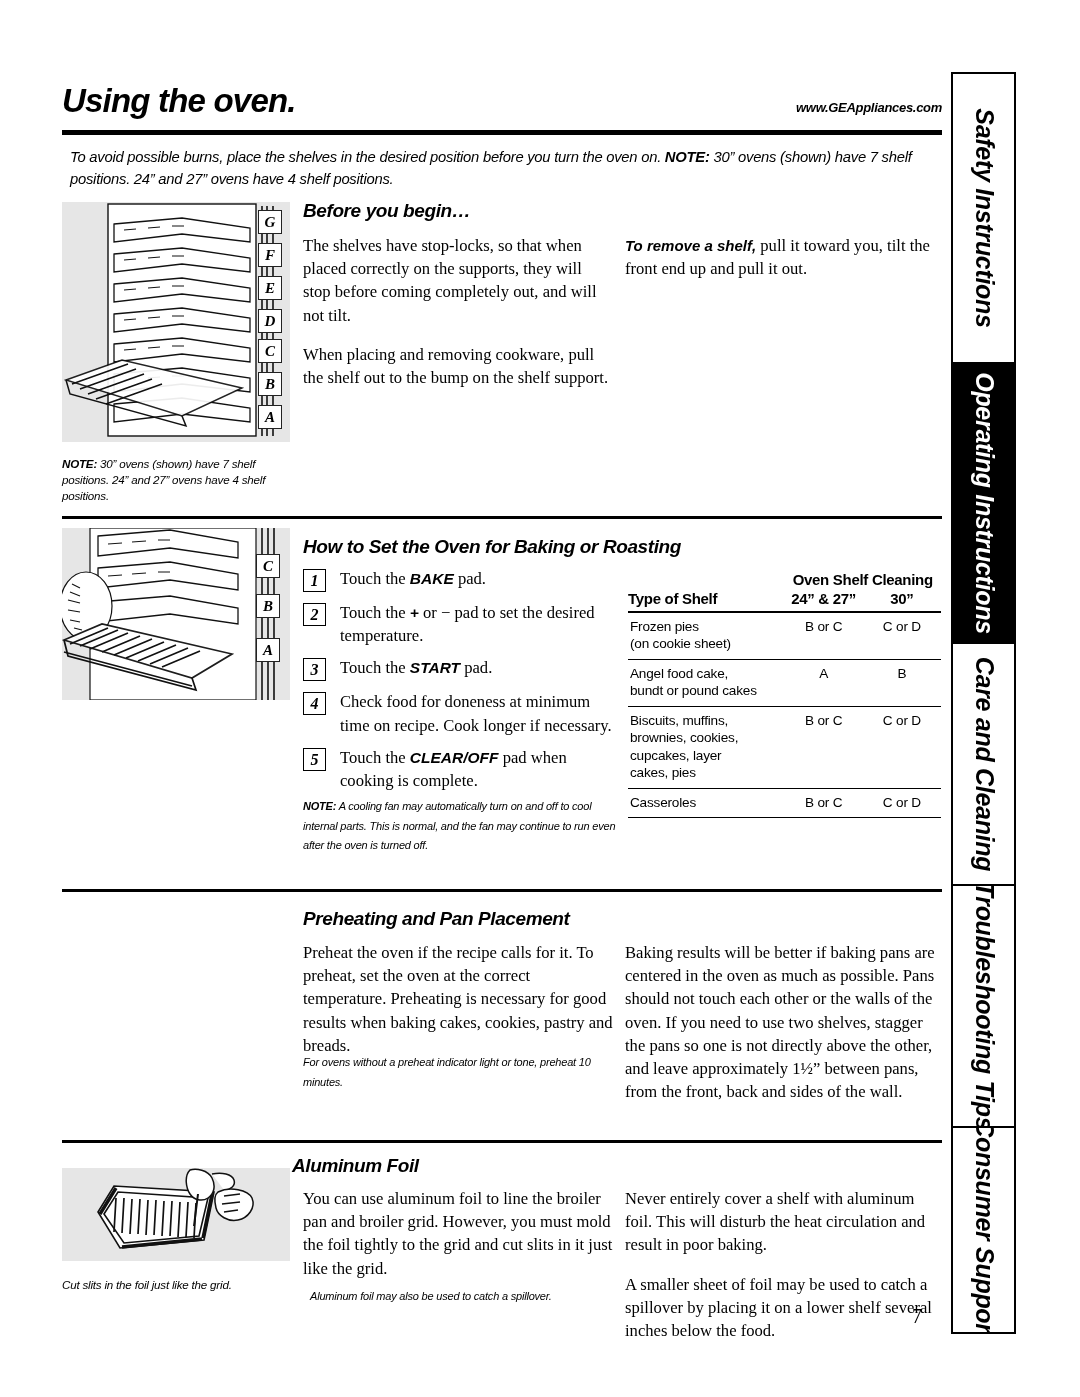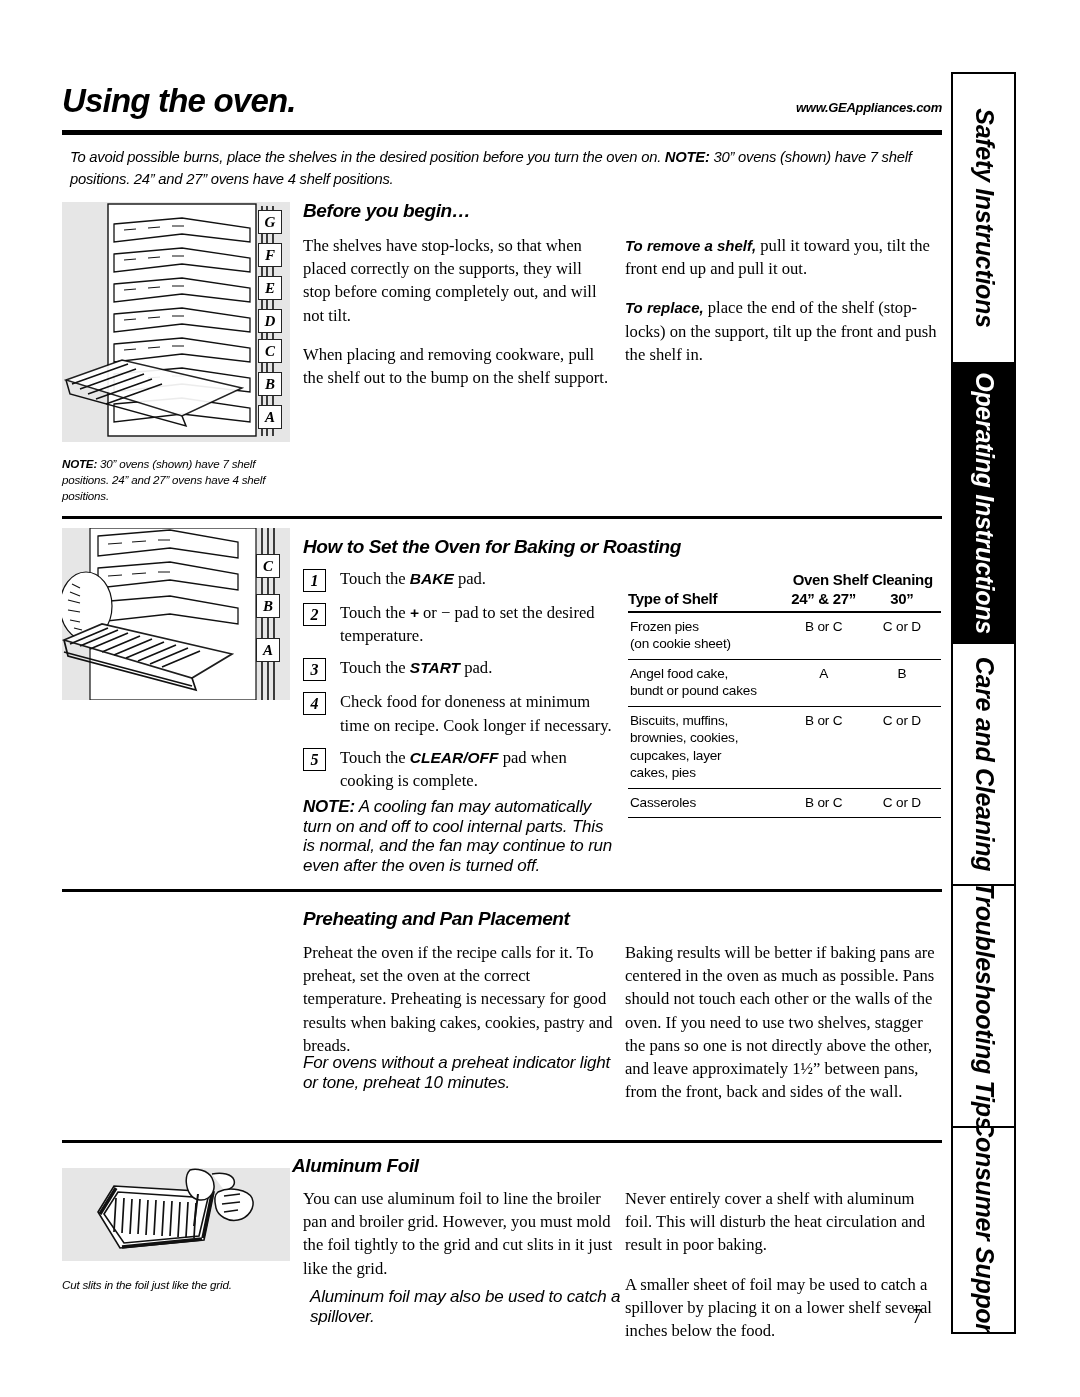--- a/index.html
+++ b/index.html
@@ -111,21 +111,21 @@
     position: absolute;
     font-family: "Liberation Serif", serif;
     font-size: 16.6px; line-height: 23.2px;
   }
   .body p { margin-bottom: 16px; }
   .body p:last-child { margin-bottom: 0; }
   .body b { font-family: "Liberation Sans", sans-serif; font-weight: bold; font-style: italic; font-size: 15px; }
   .note {
     position: absolute;
     font-family: "Liberation Sans", sans-serif;
-    font-style: italic; font-size: 17px; line-height: 19.5px;
+    font-style: italic; font-size: 11px; line-height: 19.5px;
     letter-spacing: -0.2px;
   }
   .note b { font-weight: bold; }
 
   
   .steps { position: absolute; }
   .step { display: flex; margin-bottom: 8px; }
   .step-num {
     flex: 0 0 auto;
     width: 23px; height: 23px;
@@ -268,21 +268,20 @@
 
   <div class="h2" style="left:303px; top:200px;">Before you begin…</div>
 
   <div class="body" style="left:303px; top:234px; width:310px;">
     <p>The shelves have stop-locks, so that when placed correctly on the supports, they will stop before coming completely out, and will not tilt.</p>
     <p>When placing and removing cookware, pull the shelf out to the bump on the shelf support.</p>
   </div>
 
   <div class="body" style="left:625px; top:234px; width:316px;">
     <p><b>To remove a shelf,</b><span> pull it toward you, tilt the front end up and pull it out.</span></p>
-    <p><b>To replace,</b><span> place the end of the shelf (stop-locks) on the support, tilt up the front and push the shelf in.</span></p>
   </div>
 
   <div class="rule" style="top:516px;"></div>
 
   <div class="illus" style="left:62px; top:528px; width:228px; height:172px;">
     <svg width="228" height="172" viewBox="0 0 228 172">
       <rect x="28" y="0" width="166" height="172" fill="#fff" stroke="#111" stroke-width="1.2"></rect>
       <g stroke="#111" stroke-width="1.3" fill="#fff">
         <path d="M36 8 L108 2 L176 14 L176 30 L108 20 L36 28 Z"></path>
         <path d="M36 40 L108 34 L176 46 L176 62 L108 52 L36 60 Z"></path>

